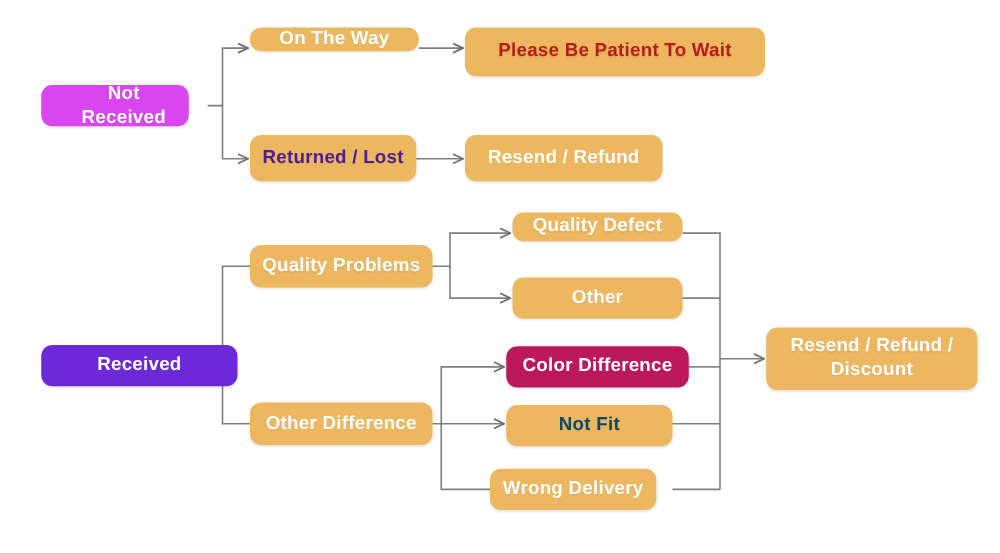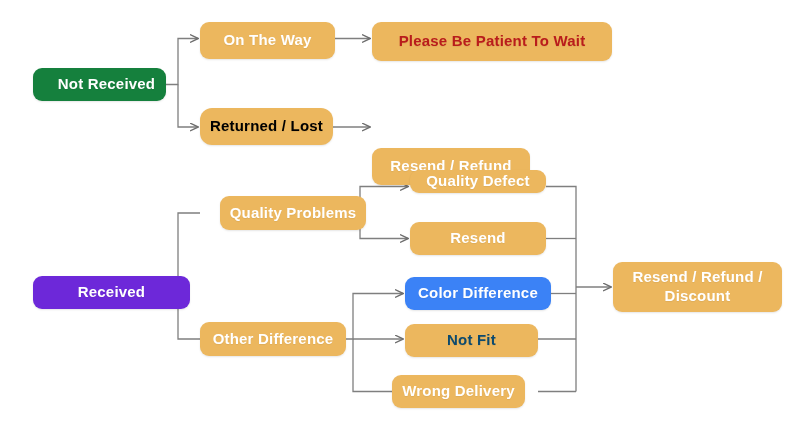--- a/index.html
+++ b/index.html
@@ -88,51 +88,51 @@
       <path d="M546,186.5 L576,186.5 L576,391.5" fill="none" stroke="#7f7f7f" stroke-width="1.3"></path>
       <path d="M546,238.5 L576,238.5" fill="none" stroke="#7f7f7f" stroke-width="1.3"></path>
       <path d="M551,293.5 L576,293.5" fill="none" stroke="#7f7f7f" stroke-width="1.3"></path>
       <path d="M538,339 L576,339" fill="none" stroke="#7f7f7f" stroke-width="1.3"></path>
       <path d="M538,391.5 L576,391.5" fill="none" stroke="#7f7f7f" stroke-width="1.3"></path>
       <path d="M576,287 L611,287" fill="none" stroke="#7f7f7f" stroke-width="1.3" marker-end="url(#arrowhead)"></path>
     </g>
   </svg>
 
   <div id="nodes">
-      <div class="node" style="left: 33px; top: 68px; width: 133px; height: 33px; background: #15803d; color: rgb(255, 255, 255); padding-left: 20px;">
+      <div class="node" style="left: 33px; top: 68px; width: 118px; height: 33px; background: #d946ef; color: rgb(255, 255, 255); padding-left: 20px;">
         <span class="node-label">Not Received</span>
       </div>
-      <div class="node" style="left: 200px; top: 22px; width: 135px; height: 37px; background: rgb(236, 183, 94); color: rgb(255, 255, 255);">
+      <div class="node" style="left: 200px; top: 22px; width: 135px; height: 19px; background: rgb(236, 183, 94); color: rgb(255, 255, 255);">
         <span class="node-label">On The Way</span>
       </div>
       <div class="node" style="left: 372px; top: 22px; width: 240px; height: 39px; background: rgb(236, 183, 94); color: #b91c1c;">
         <span class="node-label">Please Be Patient To Wait</span>
       </div>
-      <div class="node" style="left: 200px; top: 108px; width: 133px; height: 37px; background: rgb(236, 183, 94); color: #000000; border-radius: 12px;">
+      <div class="node" style="left: 200px; top: 108px; width: 133px; height: 37px; background: rgb(236, 183, 94); color: #4c1d95;">
         <span class="node-label">Returned / Lost</span>
       </div>
-      <div class="node" style="left: 372px; top: 108px; width: 158px; height: 37px; background: rgb(236, 183, 94); color: rgb(255, 255, 255); margin-top: 40px;">
+      <div class="node" style="left: 372px; top: 108px; width: 158px; height: 37px; background: rgb(236, 183, 94); color: rgb(255, 255, 255);">
         <span class="node-label">Resend / Refund</span>
       </div>
       <div class="node" style="left: 33px; top: 276px; width: 157px; height: 33px; background: #6d28d9; color: rgb(255, 255, 255);">
         <span class="node-label">Received</span>
       </div>
-      <div class="node" style="left: 200px; top: 196px; width: 146px; height: 34px; background: rgb(236, 183, 94); color: rgb(255, 255, 255); margin-left: 20px;">
+      <div class="node" style="left: 200px; top: 196px; width: 146px; height: 34px; background: rgb(236, 183, 94); color: rgb(255, 255, 255);">
         <span class="node-label">Quality Problems</span>
       </div>
       <div class="node" style="left: 200px; top: 322px; width: 146px; height: 34px; background: rgb(236, 183, 94); color: rgb(255, 255, 255);">
         <span class="node-label">Other Difference</span>
       </div>
       <div class="node" style="left: 410px; top: 170px; width: 136px; height: 23px; background: rgb(236, 183, 94); color: rgb(255, 255, 255);">
         <span class="node-label">Quality Defect</span>
       </div>
       <div class="node" style="left: 410px; top: 222px; width: 136px; height: 33px; background: rgb(236, 183, 94); color: rgb(255, 255, 255);">
-        <span class="node-label">Resend</span>
+        <span class="node-label">Other</span>
       </div>
-      <div class="node" style="left: 405px; top: 277px; width: 146px; height: 33px; background: #3b82f6; color: rgb(255, 255, 255);">
+      <div class="node" style="left: 405px; top: 277px; width: 146px; height: 33px; background: #be185d; color: rgb(255, 255, 255);">
         <span class="node-label">Color Difference</span>
       </div>
       <div class="node" style="left: 405px; top: 324px; width: 133px; height: 33px; background: rgb(236, 183, 94); color: #0c4a6e;">
         <span class="node-label">Not Fit</span>
       </div>
       <div class="node" style="left: 392px; top: 375px; width: 133px; height: 33px; background: rgb(236, 183, 94); color: rgb(255, 255, 255);">
         <span class="node-label">Wrong Delivery</span>
       </div>
       <div class="node" style="left: 613px; top: 262px; width: 169px; height: 50px; background: rgb(236, 183, 94); color: rgb(255, 255, 255);">
         <span class="node-label">Resend / Refund /

